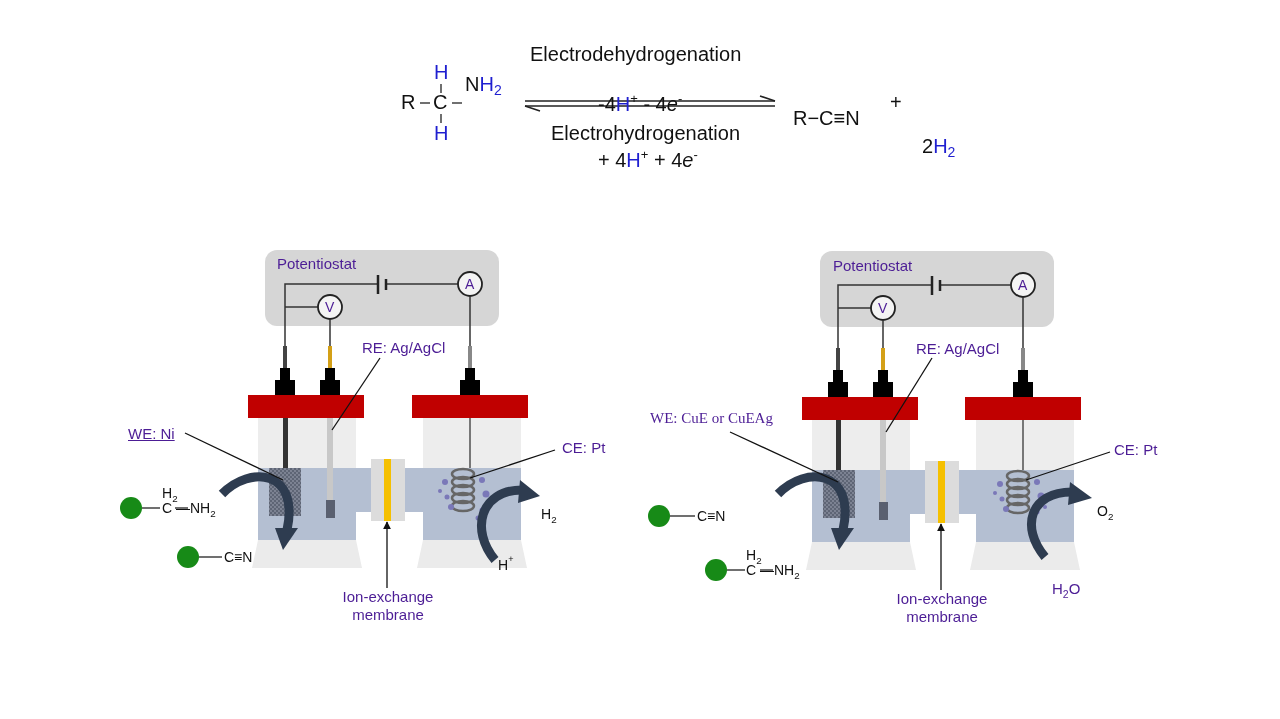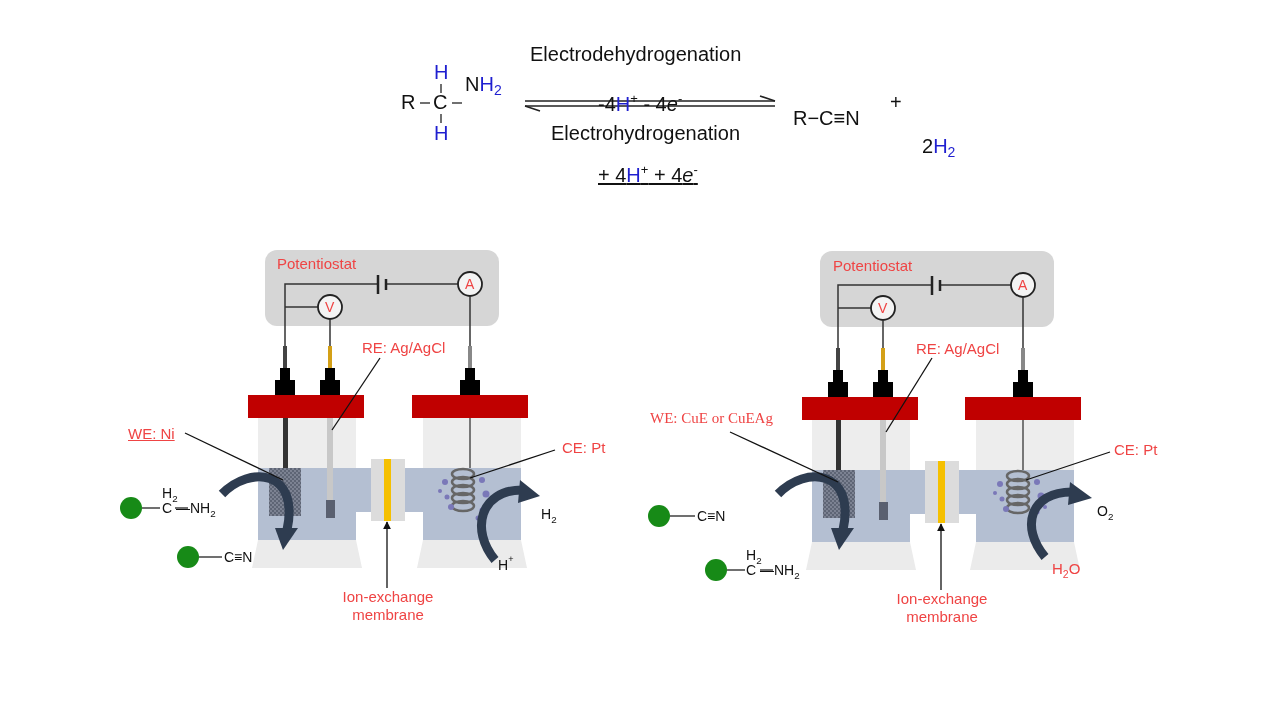--- a/index.html
+++ b/index.html
@@ -1,20 +1,20 @@
 <!DOCTYPE html>
 <html><head>
 <meta charset="utf-8">
 <style>
   html, body { margin:0; padding:0; background:#ffffff; }
   body { width:1280px; height:719px; position:relative; overflow:hidden; font-family:"Liberation Sans", sans-serif; color:#111; }
   .abs { position:absolute; }
   .blue { color:#1f1fd0; }
   .eq-text { font-size:20px; white-space:nowrap; }
-  .label { font-size:15px; white-space:nowrap; color:#ef4444; }
+  .label { font-size:15px; white-space:nowrap; color:#4c1d95; }
   .sm { font-size:14px; }
   sub { font-size:70%; vertical-align:-4px; }
   sup { font-size:65%; vertical-align:8px; }
   svg { position:absolute; left:0; top:0; }
 </style>
 </head>
 <body>
 
 <svg width="1280" height="719">
   <defs>
@@ -193,21 +193,21 @@
   <span class="abs eq-text" style="left:401px;top:91px;">R</span>
   <span class="abs eq-text" style="left:433px;top:91px;">C</span>
   <span class="abs eq-text blue" style="left:434px;top:61px;">H</span>
   <span class="abs eq-text blue" style="left:434px;top:122px;">H</span>
   <span class="abs eq-text" style="left:465px;top:73px;"><span>N</span><span class="blue">H</span><sub class="blue">2</sub></span>
 
   <span class="abs eq-text" style="left:530px;top:43px;">Electrodehydrogenation</span>
   <span class="abs eq-text" style="left:598px;top:91px;"><span>-4</span><span class="blue">H</span><sup>+</sup><span> - 4</span><i>e</i><sup>-</sup></span>
 
   <span class="abs eq-text" style="left:551px;top:122px;">Electrohydrogenation</span>
-  <span class="abs eq-text" style="left:598px;top:162px;text-decoration:underline;"><span>+ 4</span><span class="blue">H</span><sup>+</sup><span> + 4</span><i>e</i><sup>-</sup></span>
+  <span class="abs eq-text" style="left:598px;top:147px;"><span>+ 4</span><span class="blue">H</span><sup>+</sup><span> + 4</span><i>e</i><sup>-</sup></span>
 
   <span class="abs eq-text" style="left:793px;top:91px;margin-top:16px;">R−C≡N</span>
   <span class="abs eq-text" style="left:890px;top:91px;">+</span>
   <span class="abs eq-text" style="left:922px;top:91px;margin-top:44px;"><span>2</span><span class="blue">H</span><sub class="blue">2</sub></span>
 </div>
 
 <div>
   <span class="abs label" style="left:277px;top:255px;">Potentiostat</span>
   <span class="abs label" style="left:325px;top:299px;font-size:14px;">V</span>
   <span class="abs label" style="left:465px;top:276px;font-size:14px;">A</span>
@@ -231,14 +231,14 @@
   <span class="abs label" style="left:916px;top:340px;">RE: Ag/AgCl</span>
   <span class="abs label" style="left:650px;top:410px;font-family:Liberation Serif, serif;">WE: CuE or CuEAg</span>
   <span class="abs label" style="left:1114px;top:441px;">CE: Pt</span>
   <span class="abs label" style="left:896px;top:590px;width:92px;text-align:center;">Ion-exchange</span>
   <span class="abs label" style="left:896px;top:608px;width:92px;text-align:center;">membrane</span>
   <span class="abs sm" style="left:697px;top:508px;">C≡N</span>
   <span class="abs sm" style="left:746px;top:547px;"><span>H</span><sub>2</sub></span>
   <span class="abs sm" style="left:746px;top:562px;">C</span>
   <span class="abs sm" style="left:760px;top:562px;"><span>—NH</span><sub>2</sub></span>
   <span class="abs sm" style="left:1097px;top:503px;"><span>O</span><sub>2</sub></span>
-  <span class="abs label" style="left:1052px;top:560px;"><span>H</span><sub>2</sub><span>O</span></span>
+  <span class="abs label" style="left:1052px;top:580px;"><span>H</span><sub>2</sub><span>O</span></span>
 </div>
 
 </body></html>

